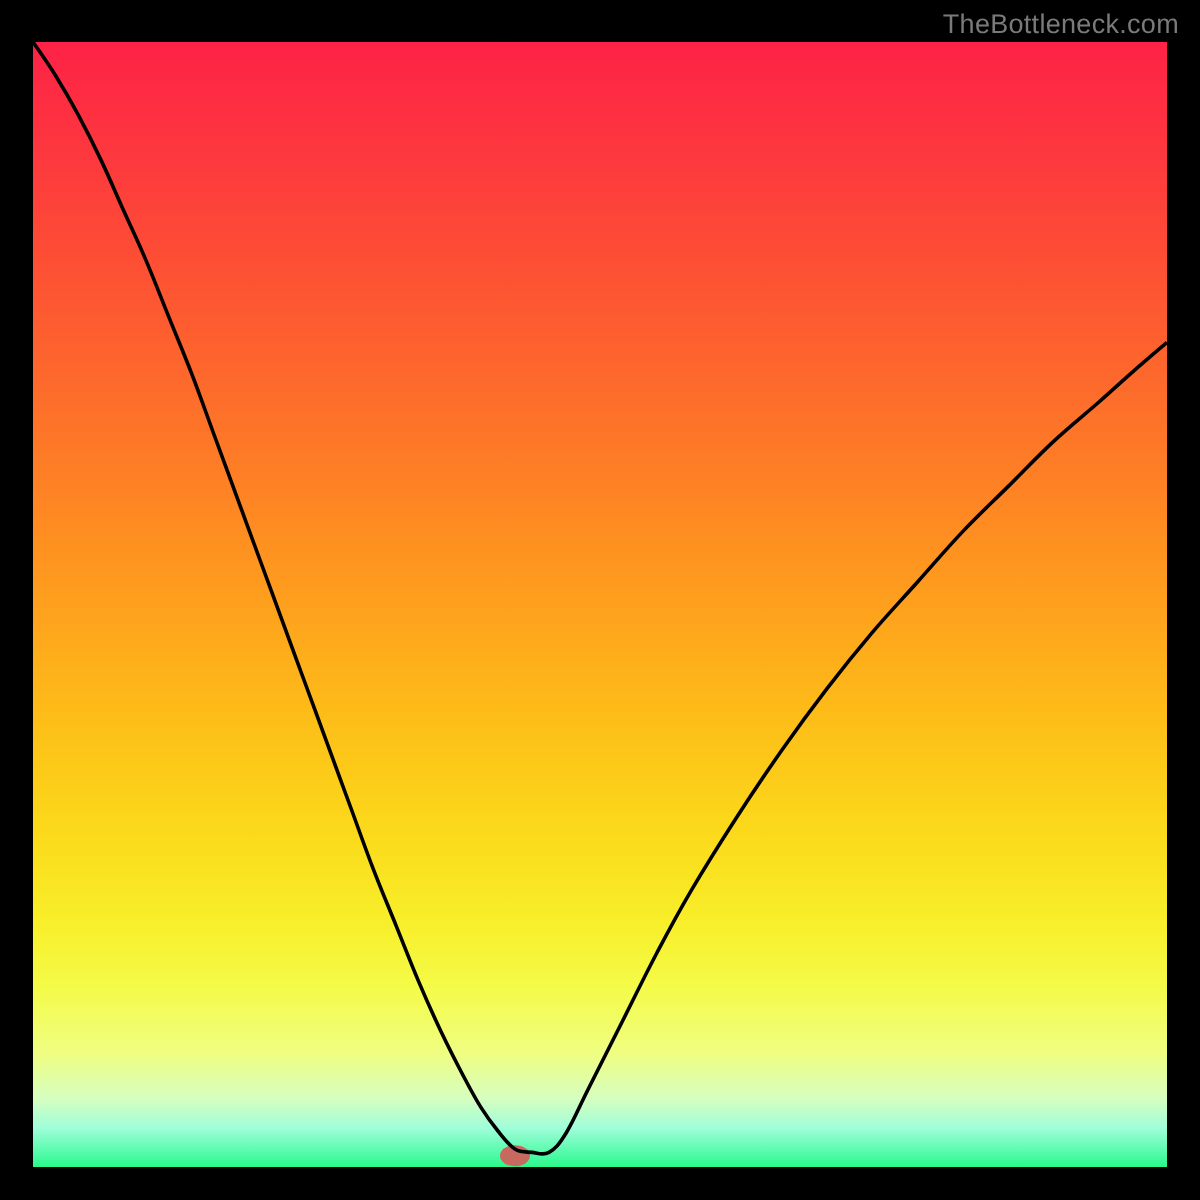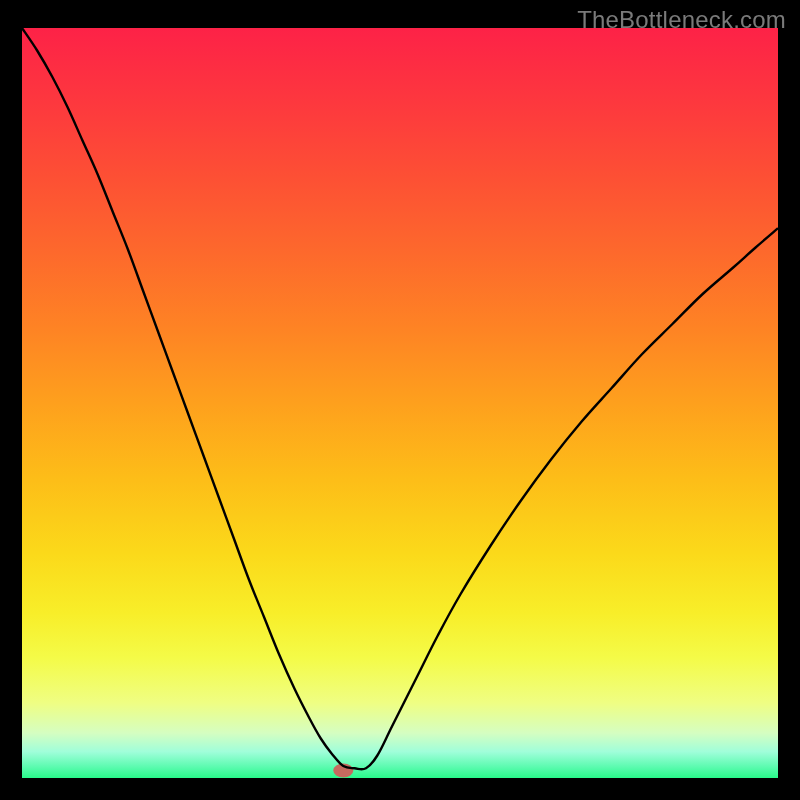--- a/index.html
+++ b/index.html
@@ -15,21 +15,21 @@
     width: 800px;
     height: 800px;
     background: #000;
     position: relative;
   }
   .watermark {
     position: absolute;
     top: 6px;
     right: 14px;
     color: #7a7a7a;
-    font-size: 24px;
+    font-size: 18px;
     font-weight: 500;
     letter-spacing: 0.2px;
     z-index: 10;
   }
   .plot {
     position: absolute;
     left: 22px;
     top: 28px;
     width: 756px;
     height: 750px;

